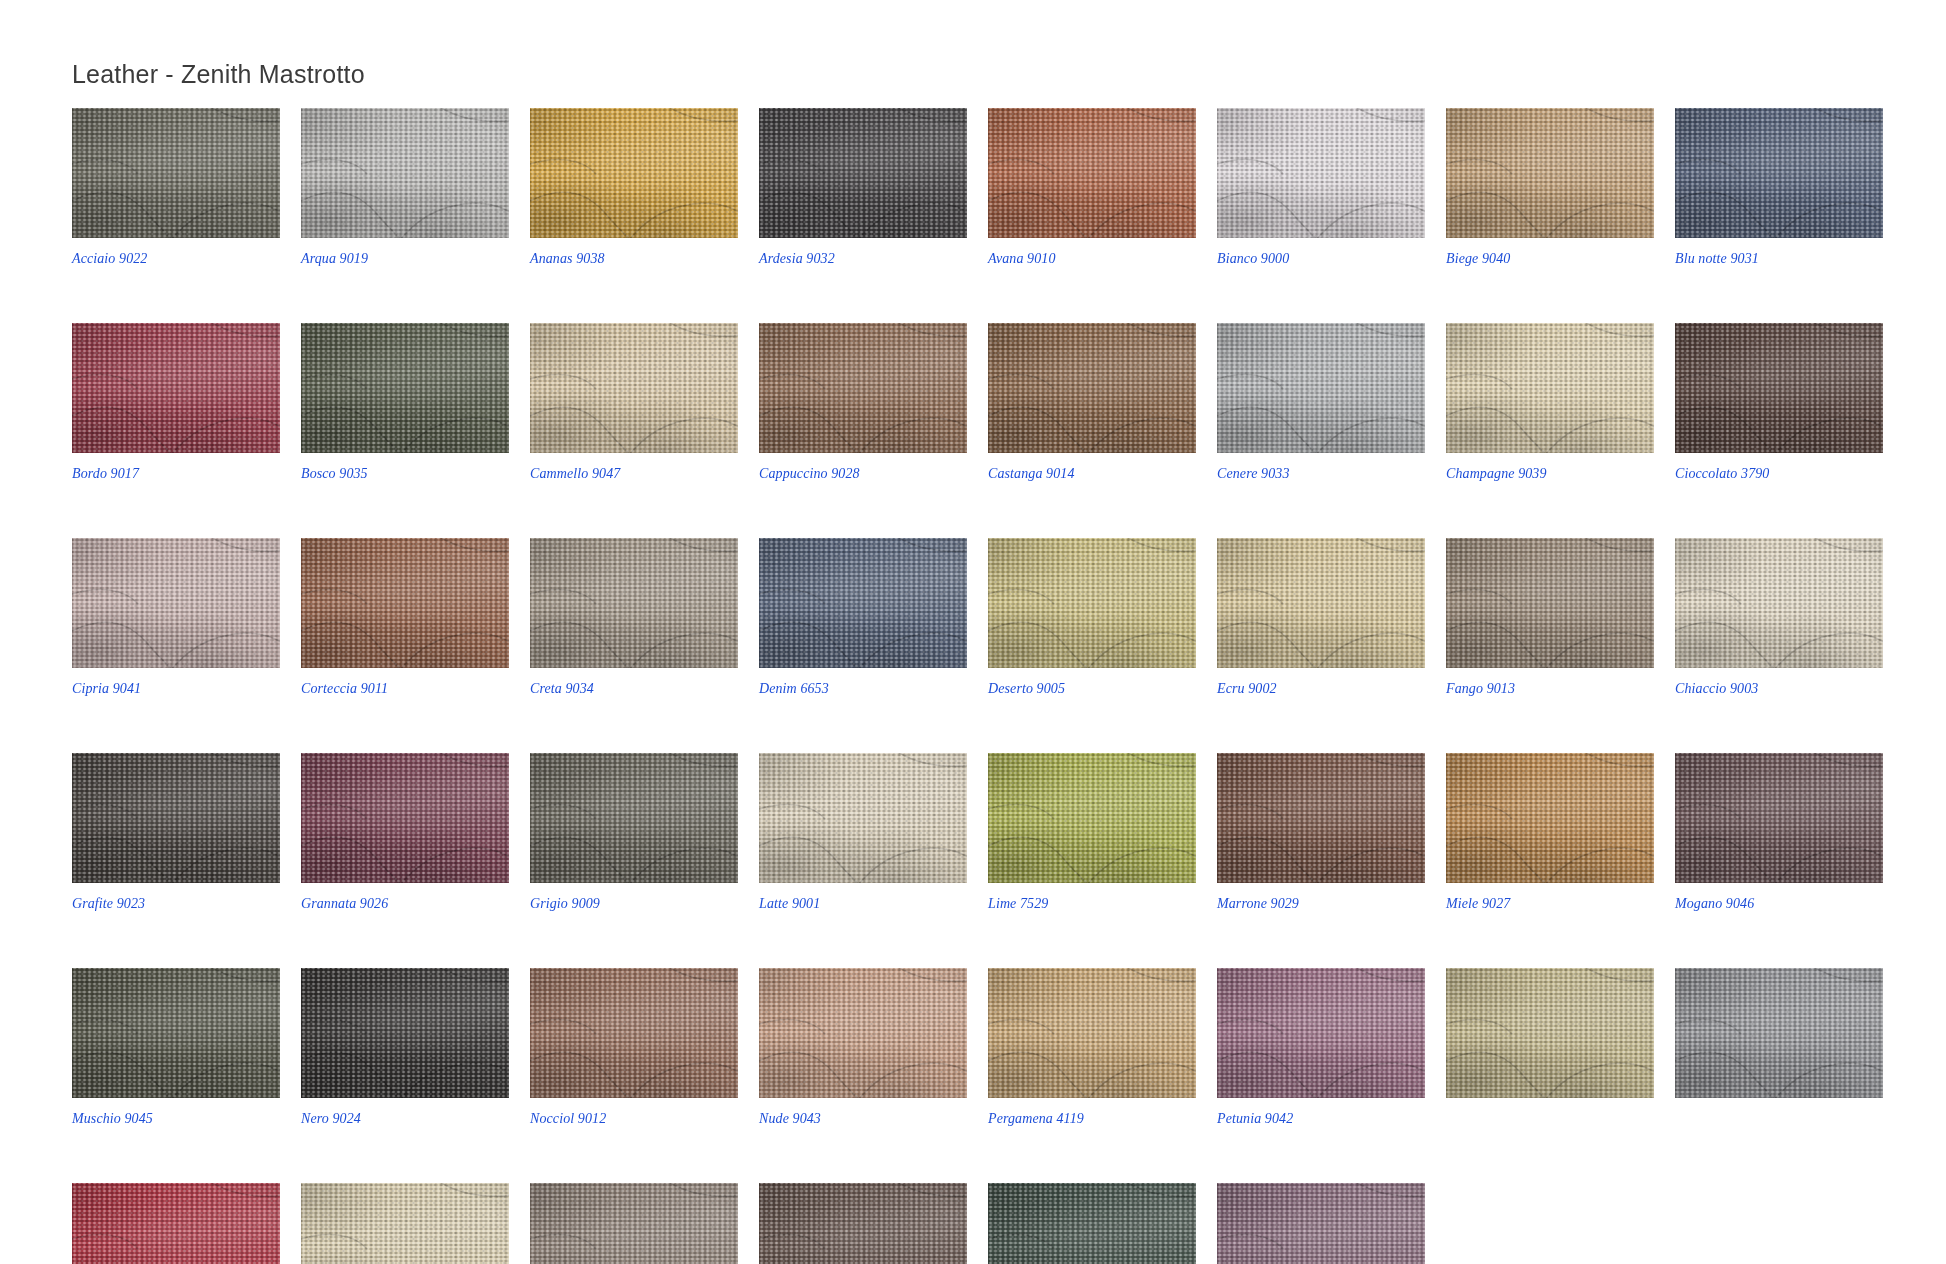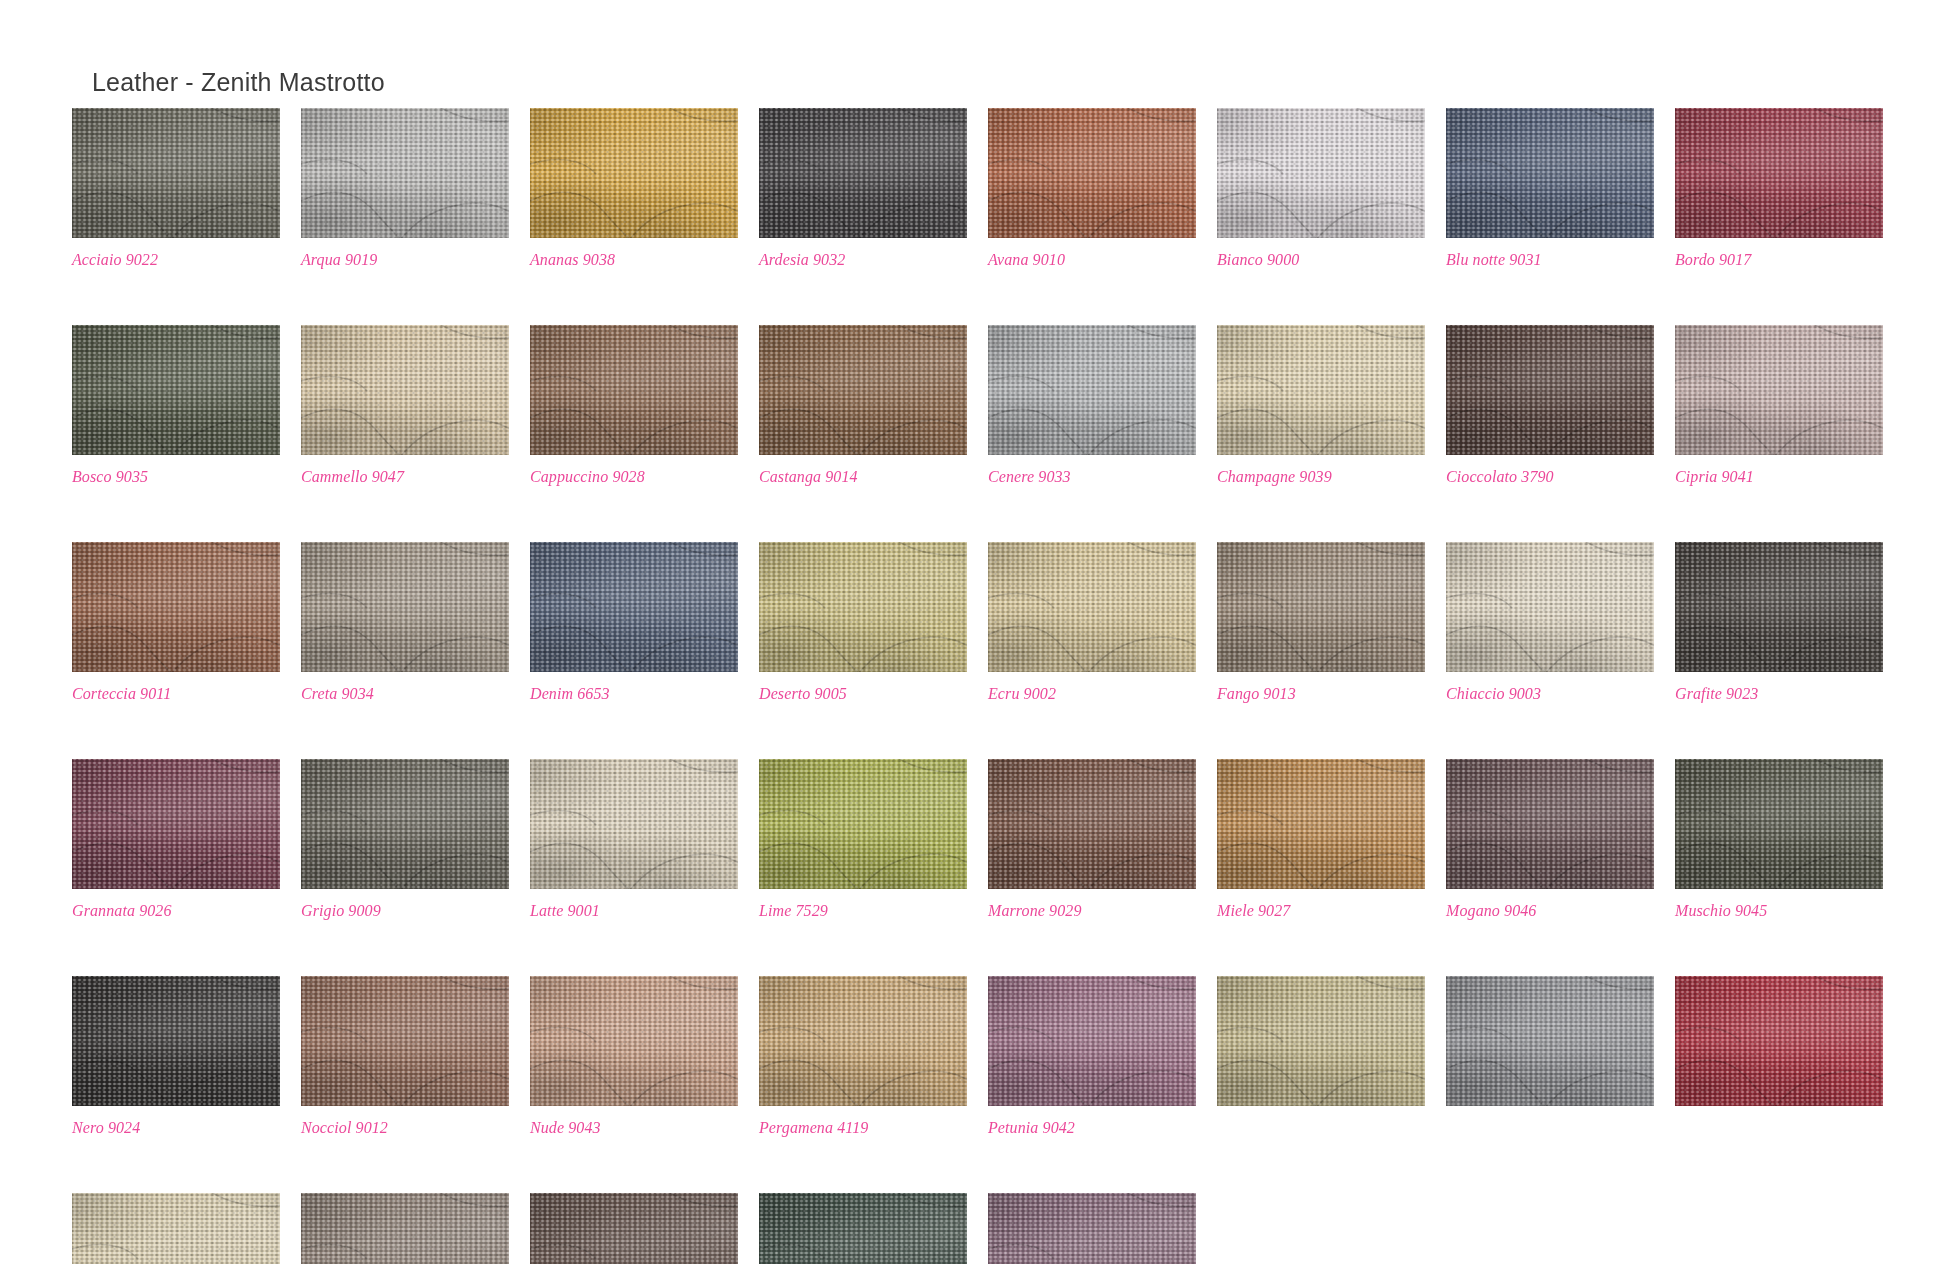--- a/index.html
+++ b/index.html
@@ -19,27 +19,26 @@
   #page {
     position: relative;
     width: 1946px;
     height: 1264px;
     background: #ffffff;
   }
 
   #catalog-title {
     position: absolute;
     left: 72px;
-    top: 68px;
+    top: 60px;
     font-size: 25px;
     font-weight: 400;
     letter-spacing: 0.2px;
     color: #3b3b3b;
     white-space: nowrap;
-    margin-left: 20px;
   }
 
   #swatch-grid {
     position: absolute;
     left: 72px;
     top: 108px;
     width: 1820px;
     display: grid;
     grid-template-columns: repeat(8, 208px);
     column-gap: 21px;
@@ -116,24 +115,24 @@
   
   .swatch-tile .vignette {
     position: absolute;
     inset: 0;
     pointer-events: none;
     background: radial-gradient(ellipse 90% 90% at 50% 45%, rgba(0,0,0,0) 52%, rgba(0,0,0,0.14) 100%);
   }
 
   .swatch-label {
     margin-top: 13px;
-    font-size: 16px;
+    font-size: 14px;
     font-style: italic;
     font-family: "Liberation Serif", "DejaVu Serif", serif;
-    color: #ec4899;
+    color: #1d4ed8;
     white-space: nowrap;
     letter-spacing: 0.1px;
   }
 </style>
 </head>
 <body>
 
 <div id="page">
 
   <div id="catalog-title">Leather - Zenith Mastrotto</div>
@@ -241,20 +240,38 @@
               <path d="M 132 -6 C 152 10, 178 16, 214 12" fill="none" stroke="rgba(0,0,0,0.55)" stroke-width="1.6"></path>
             </svg>
           </div>
           <div class="grain"></div>
           <div class="grain2"></div>
           <div class="vignette"></div>
         </div>
         <div class="swatch-label">Bianco 9000</div>
       </div>
       <div class="swatch-cell">
+        <div class="swatch-tile" title="Biege 9040">
+          <div class="tint" style="background: rgb(194, 161, 121);"></div>
+          <div class="creases"></div>
+          <div class="wrinkles">
+            <svg viewBox="0 0 208 130" preserveAspectRatio="none">
+              <path d="M -6 96 C 34 74, 58 86, 74 104 C 88 120, 96 128, 104 136" fill="none" stroke="rgba(0,0,0,0.55)" stroke-width="1.6"></path>
+              <path d="M 96 136 C 110 118, 126 104, 152 98 C 176 92, 198 96, 216 108" fill="none" stroke="rgba(0,0,0,0.55)" stroke-width="1.6"></path>
+              <path d="M -6 58 C 28 46, 54 52, 66 66" fill="none" stroke="rgba(0,0,0,0.55)" stroke-width="1.6"></path>
+              <path d="M 132 -6 C 152 10, 178 16, 214 12" fill="none" stroke="rgba(0,0,0,0.55)" stroke-width="1.6"></path>
+            </svg>
+          </div>
+          <div class="grain"></div>
+          <div class="grain2"></div>
+          <div class="vignette"></div>
+        </div>
+        <div class="swatch-label">Biege 9040</div>
+      </div>
+      <div class="swatch-cell">
         <div class="swatch-tile" title="Blu notte 9031">
           <div class="tint" style="background: rgb(89, 101, 125);"></div>
           <div class="creases"></div>
           <div class="wrinkles">
             <svg viewBox="0 0 208 130" preserveAspectRatio="none">
               <path d="M -6 96 C 34 74, 58 86, 74 104 C 88 120, 96 128, 104 136" fill="none" stroke="rgba(0,0,0,0.55)" stroke-width="1.6"></path>
               <path d="M 96 136 C 110 118, 126 104, 152 98 C 176 92, 198 96, 216 108" fill="none" stroke="rgba(0,0,0,0.55)" stroke-width="1.6"></path>
               <path d="M -6 58 C 28 46, 54 52, 66 66" fill="none" stroke="rgba(0,0,0,0.55)" stroke-width="1.6"></path>
               <path d="M 132 -6 C 152 10, 178 16, 214 12" fill="none" stroke="rgba(0,0,0,0.55)" stroke-width="1.6"></path>
             </svg>

